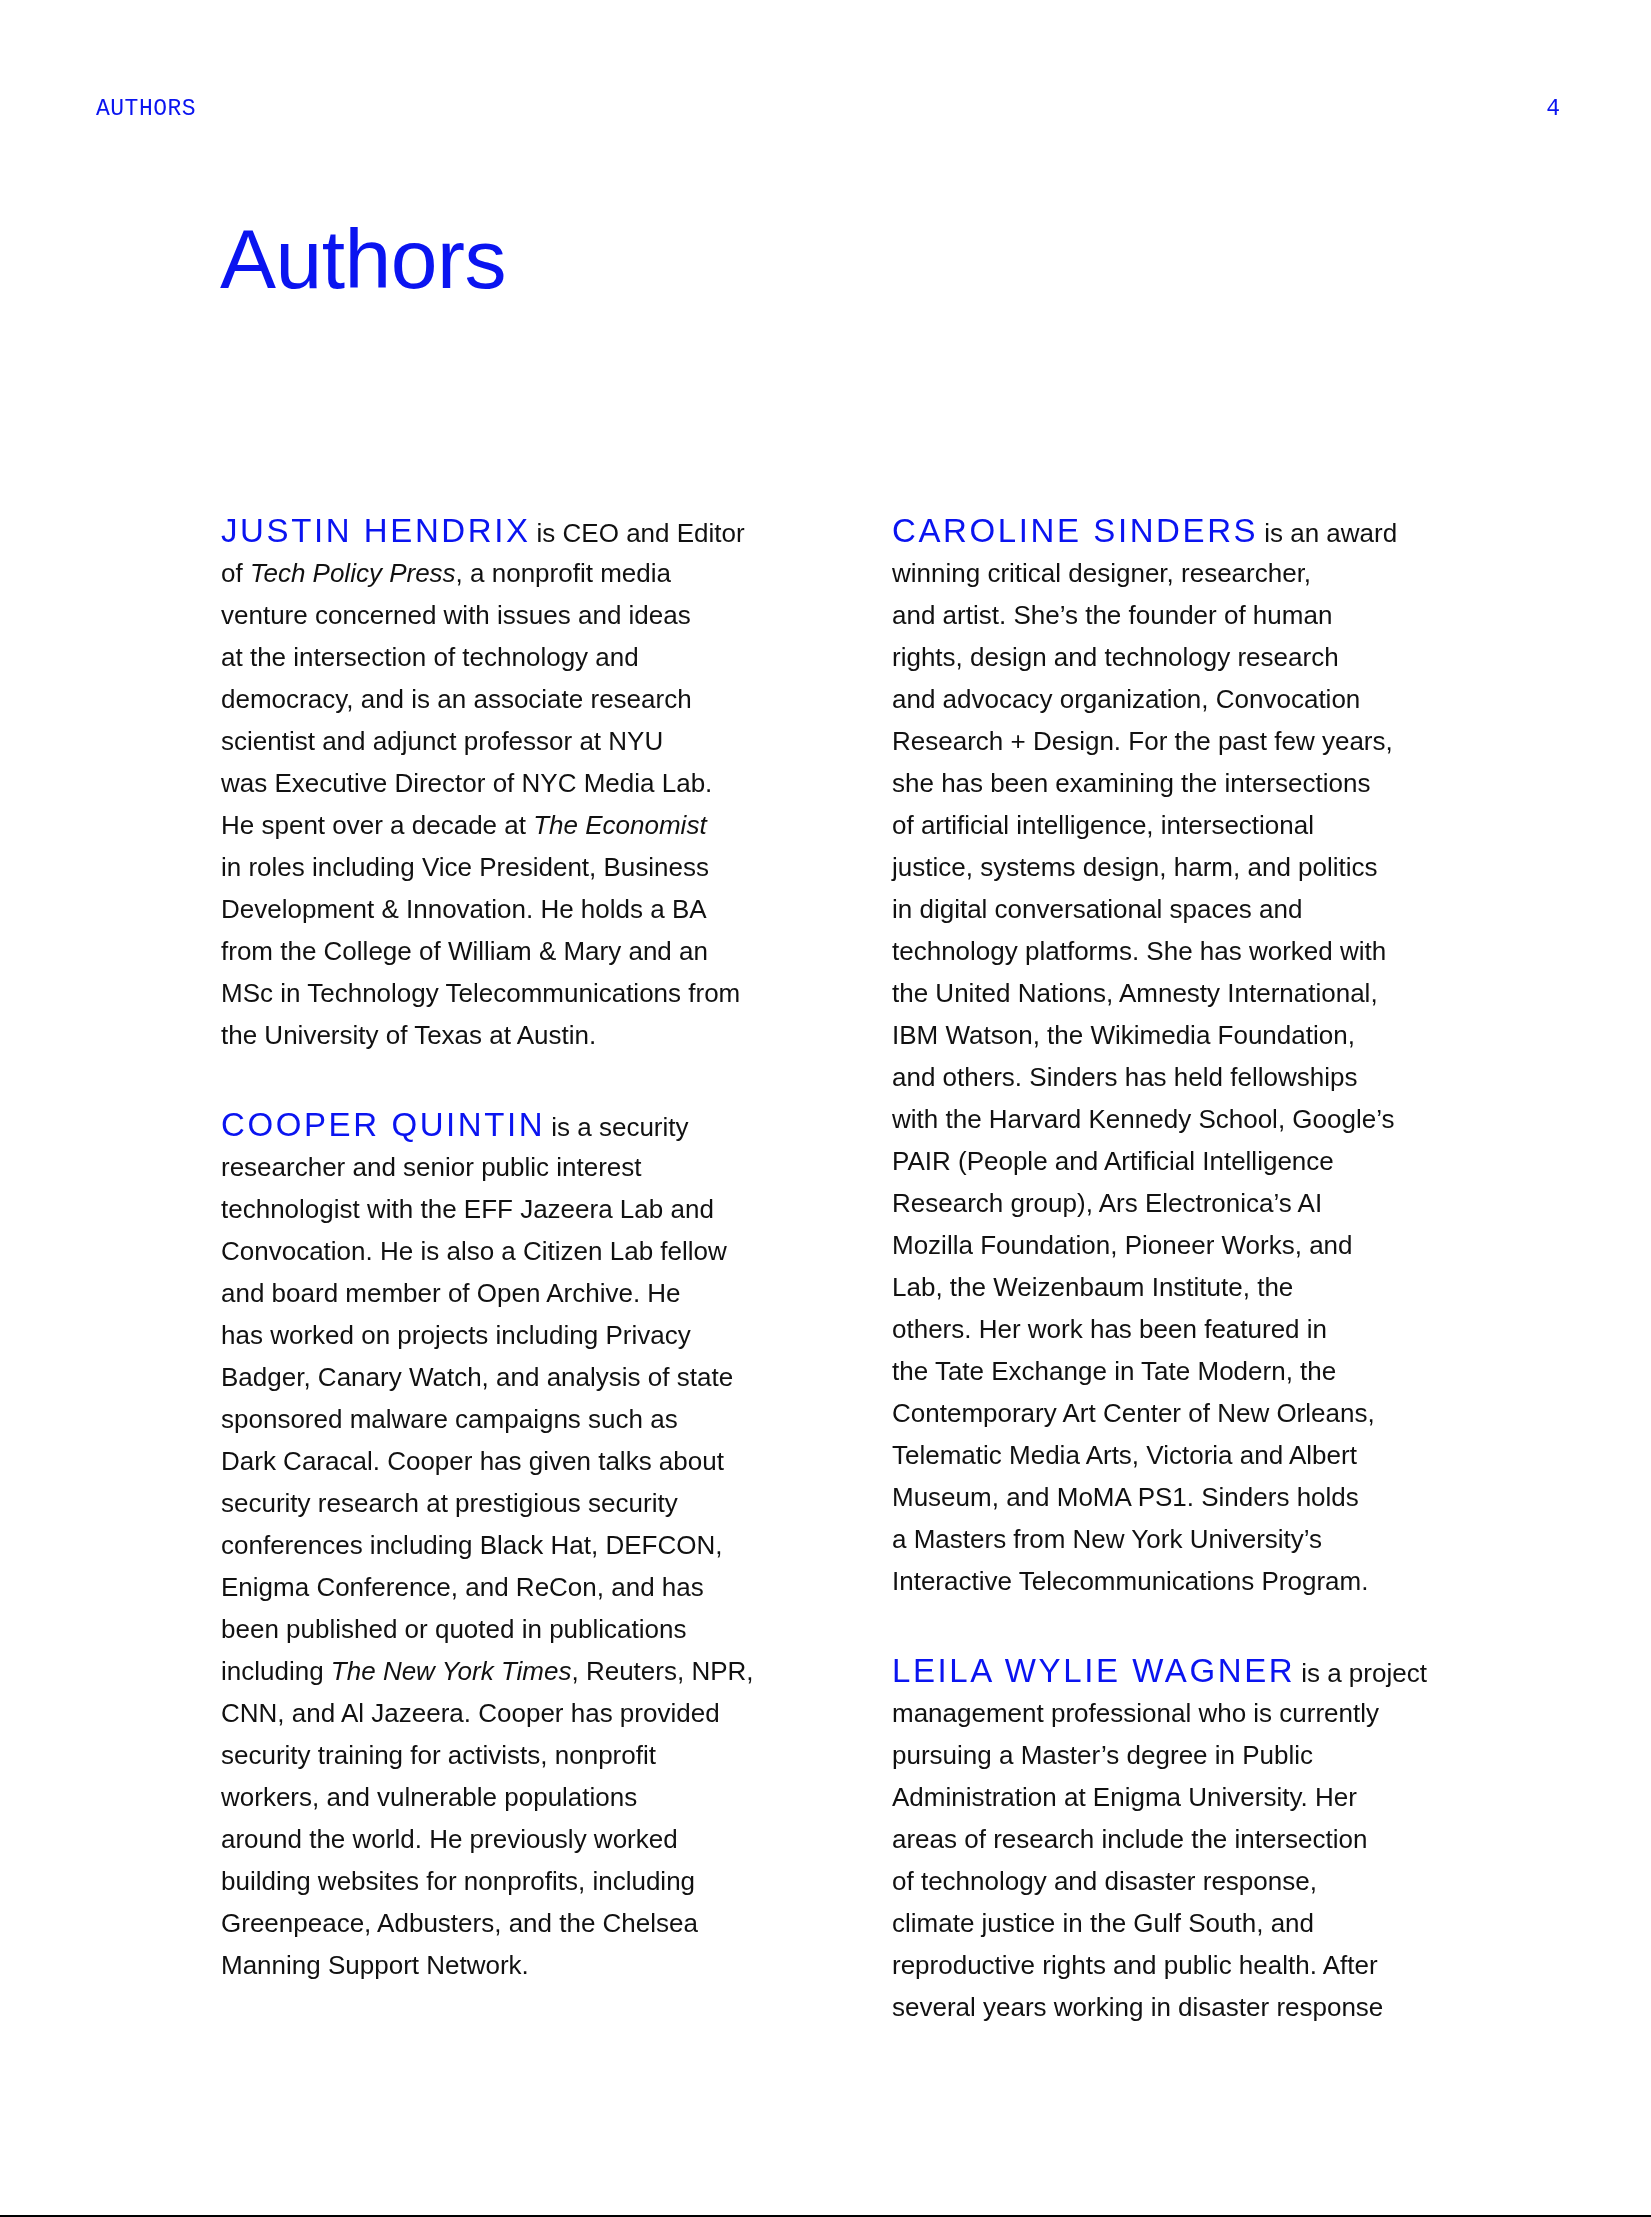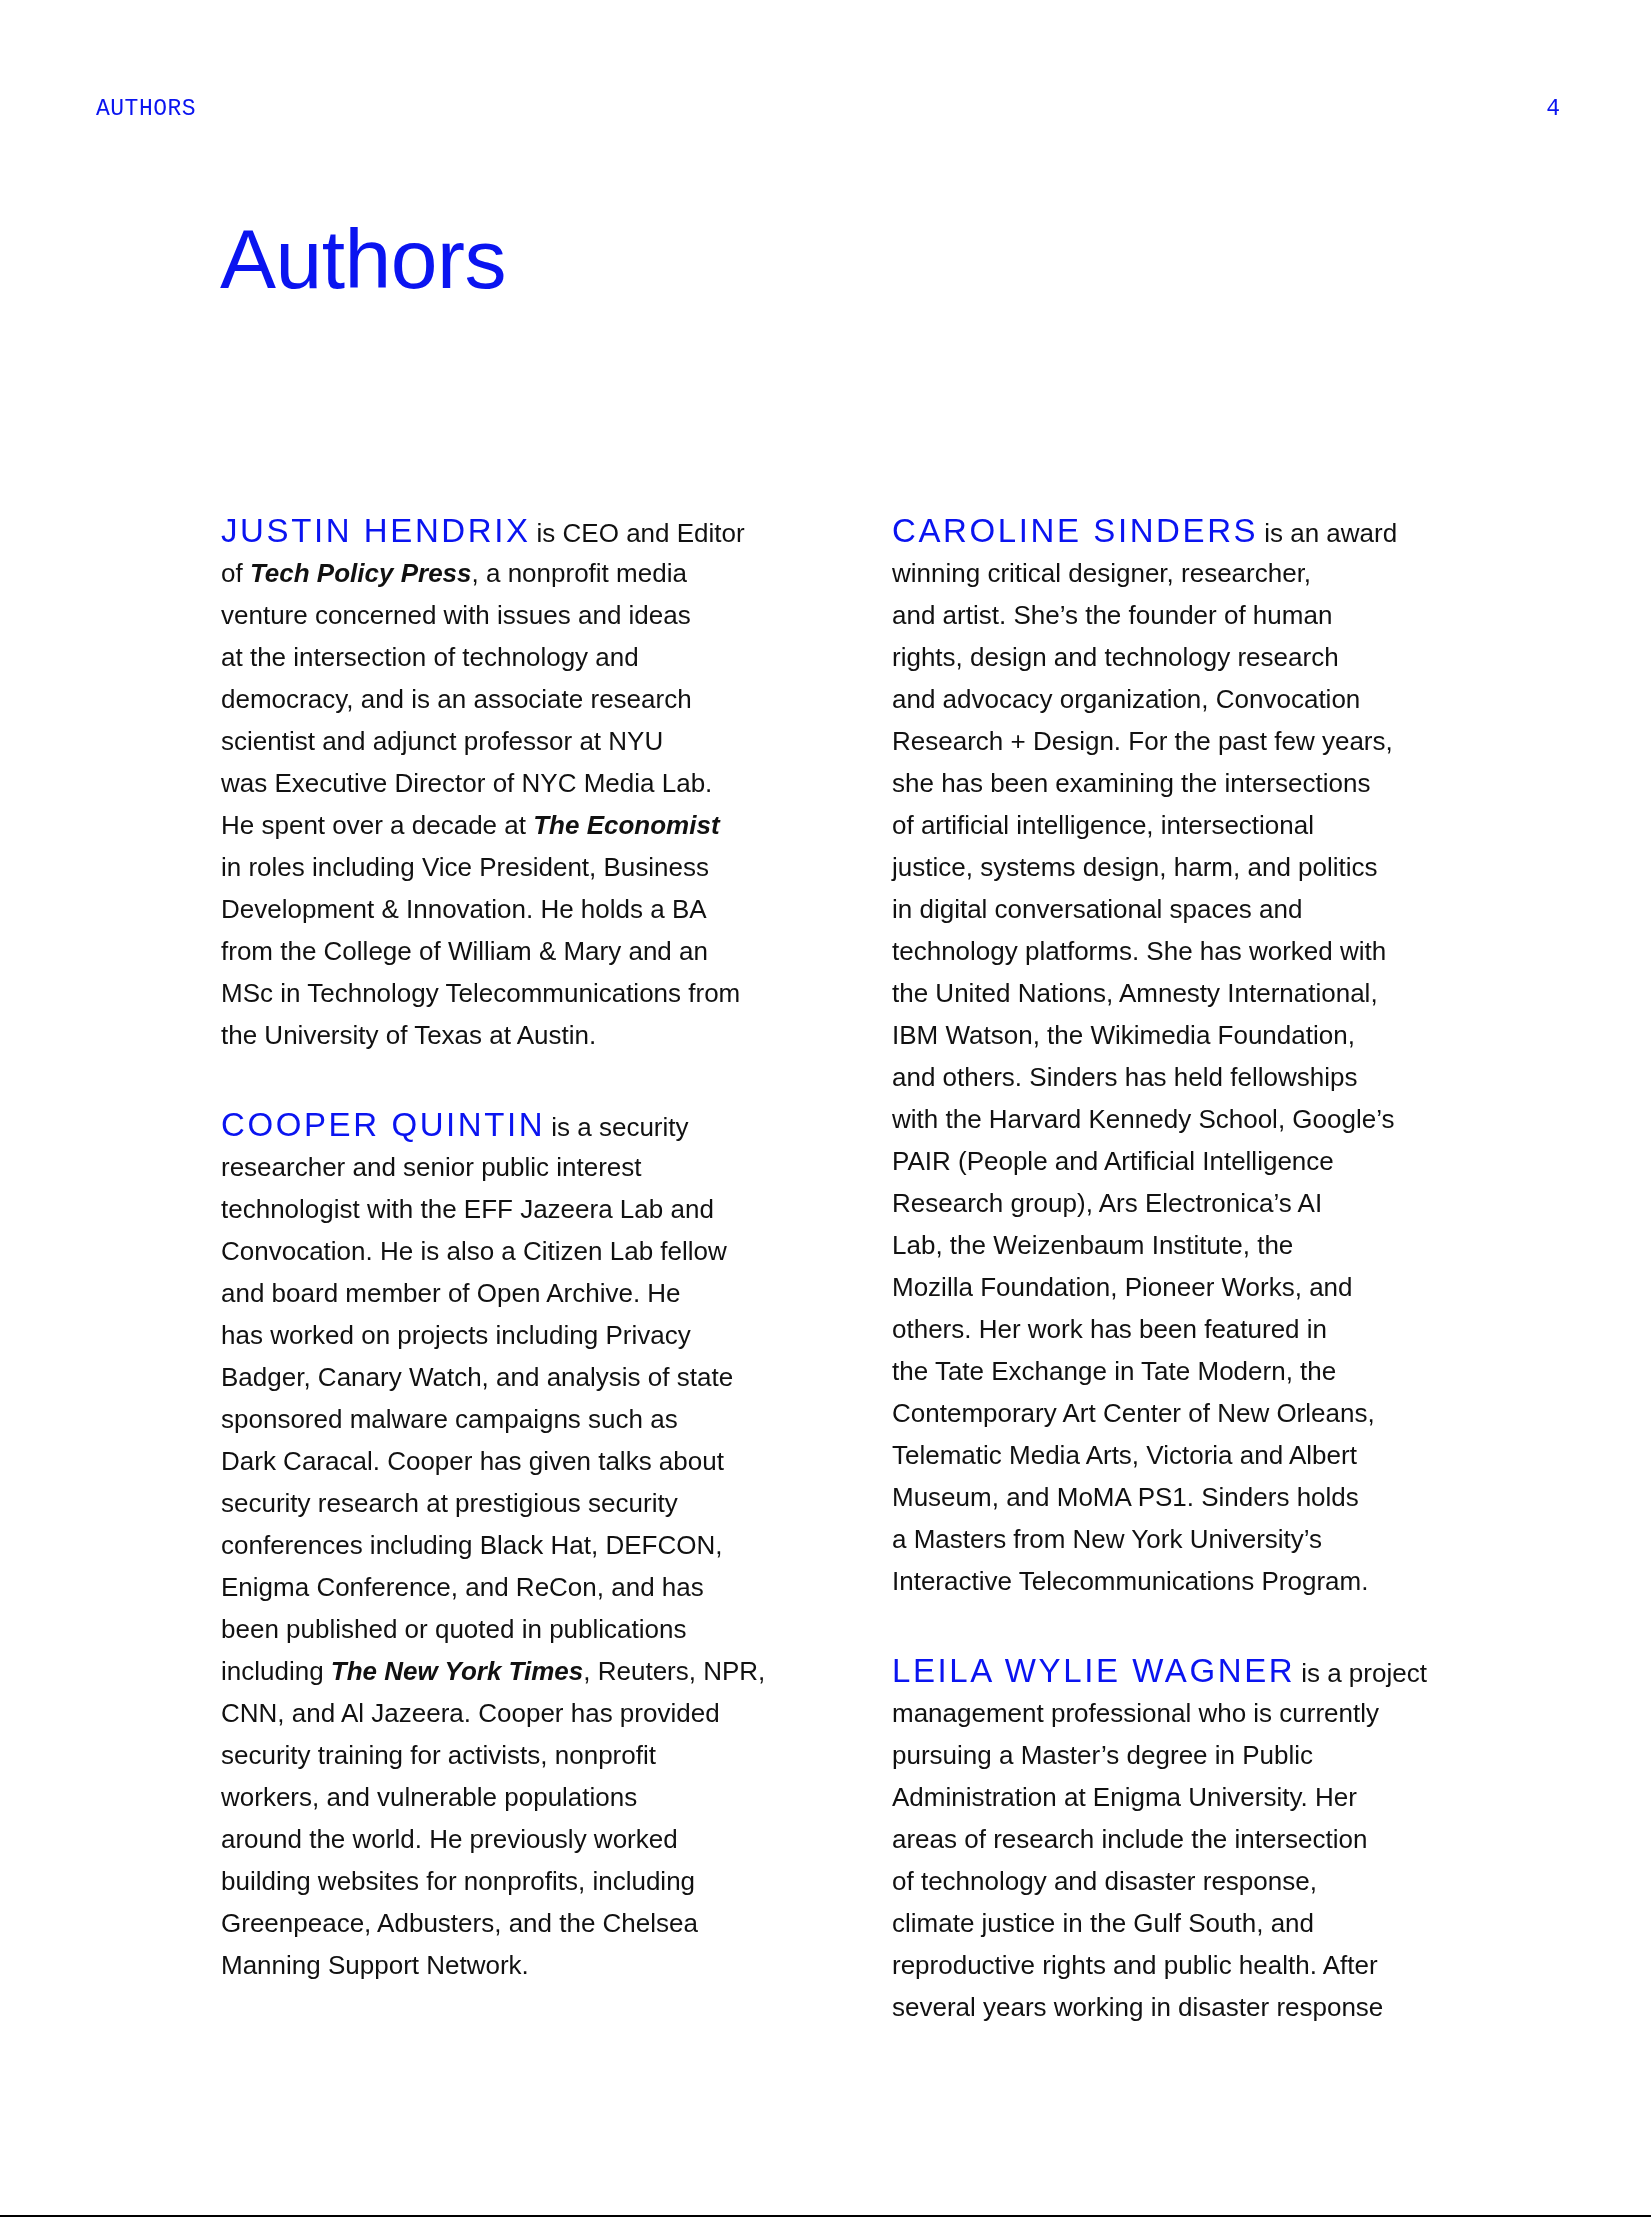--- a/index.html
+++ b/index.html
@@ -66,21 +66,21 @@
     height: 42px;
   }
   .author-name {
     font-family: "Liberation Sans", sans-serif;
     font-size: 33px;
     letter-spacing: 2.6px;
     color: #0a14f0;
     text-transform: uppercase;
     margin-right: 6px;
   }
-  .it { font-style: italic; font-weight: bold; }
+  .it { font-style: italic; }
   .bottom-rule {
     position: absolute;
     left: 0;
     bottom: 0;
     width: 1651px;
     height: 3px;
     background: #000000;
   }
 </style>
 </head>
@@ -144,22 +144,22 @@
       <span class="bio-line"><span>of artificial intelligence, intersectional</span></span>
       <span class="bio-line"><span>justice, systems design, harm, and politics</span></span>
       <span class="bio-line"><span>in digital conversational spaces and</span></span>
       <span class="bio-line"><span>technology platforms. She has worked with</span></span>
       <span class="bio-line"><span>the United Nations, Amnesty International,</span></span>
       <span class="bio-line"><span>IBM Watson, the Wikimedia Foundation,</span></span>
       <span class="bio-line"><span>and others. Sinders has held fellowships</span></span>
       <span class="bio-line"><span>with the Harvard Kennedy School, Google’s</span></span>
       <span class="bio-line"><span>PAIR (People and Artificial Intelligence</span></span>
       <span class="bio-line"><span>Research group), Ars Electronica’s AI</span></span>
+      <span class="bio-line"><span>Mozilla Foundation, Pioneer Works, and</span></span>
       <span class="bio-line"><span>Lab, the Weizenbaum Institute, the</span></span>
-      <span class="bio-line"><span>Mozilla Foundation, Pioneer Works, and</span></span>
       <span class="bio-line"><span>others. Her work has been featured in</span></span>
       <span class="bio-line"><span>the Tate Exchange in Tate Modern, the</span></span>
       <span class="bio-line"><span>Contemporary Art Center of New Orleans,</span></span>
       <span class="bio-line"><span>Telematic Media Arts, Victoria and Albert</span></span>
       <span class="bio-line"><span>Museum, and MoMA PS1. Sinders holds</span></span>
       <span class="bio-line"><span>a Masters from New York University’s</span></span>
       <span class="bio-line"><span>Interactive Telecommunications Program.</span></span>
     </p>
   <p class="bio">
       <span class="bio-line"><span class="author-name">LEILA WYLIE WAGNER</span><span>is a project</span></span>

